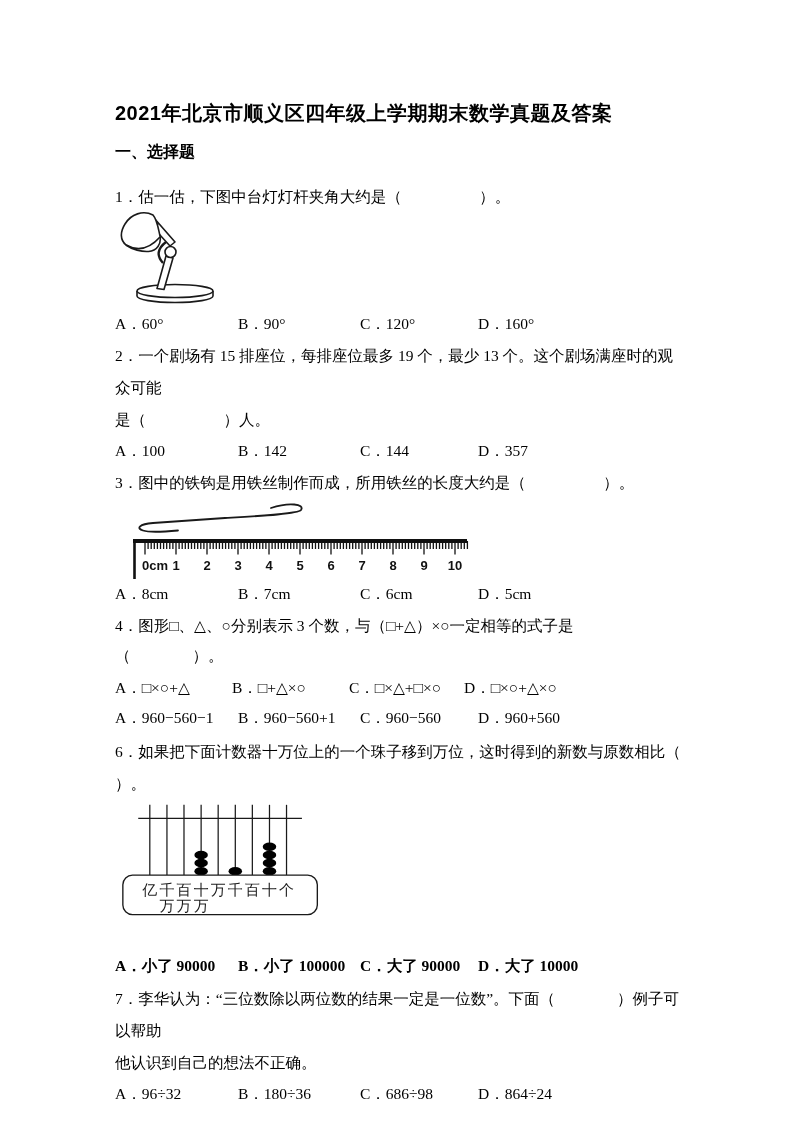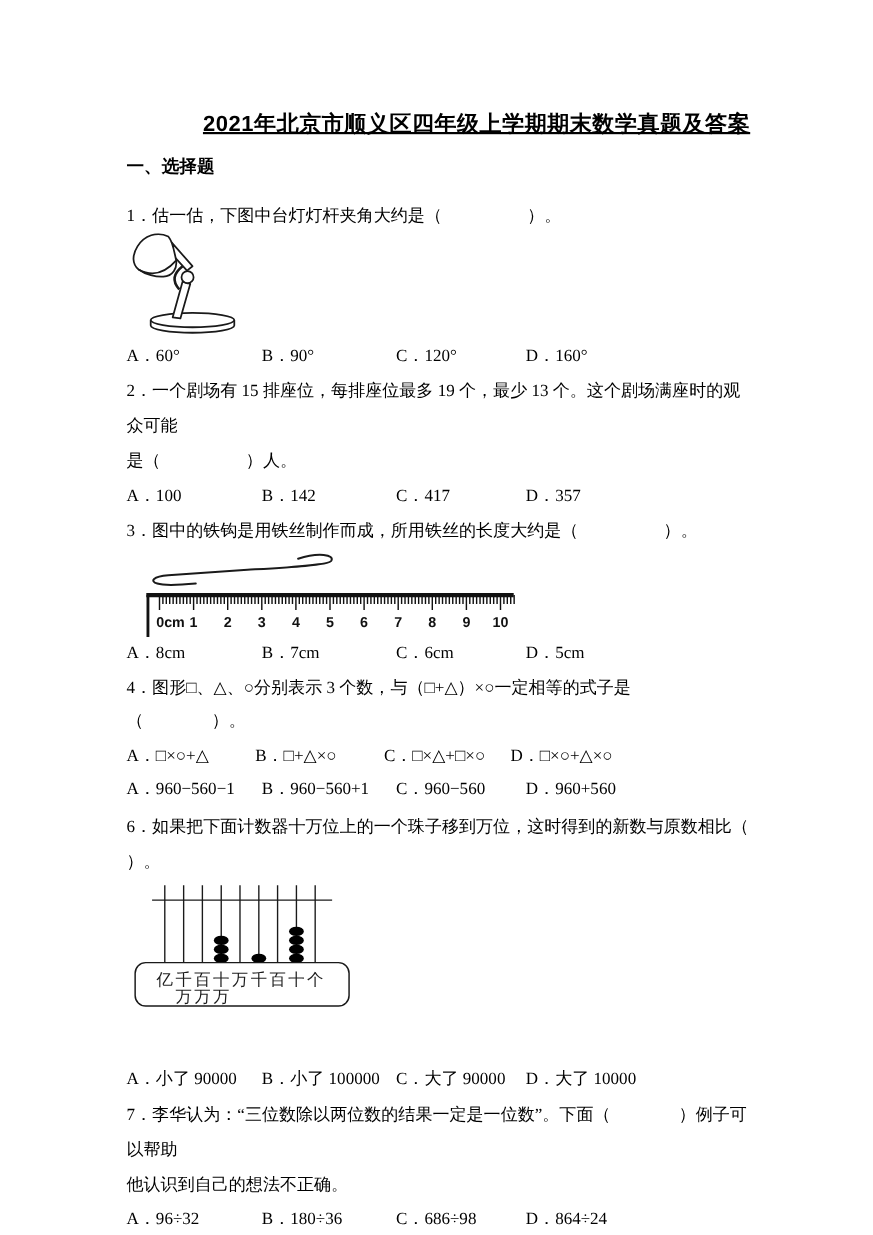--- a/index.html
+++ b/index.html
@@ -8,46 +8,45 @@
     width:794px;height:1123px;
     background:#ffffff;
     margin:0 auto;
     overflow:hidden;
     color:#000;
     font-family:"Liberation Serif","DejaVu Sans",serif;
   }
   .content{padding:100px 112px 0 115px;}
   .doc-title{
     margin:0;
-    text-align:right;
+    text-align:left;
     font-size:20px;
     line-height:26px;
     font-weight:700;
     font-family:"Liberation Sans","DejaVu Sans",sans-serif;
     letter-spacing:0.5px;
-    text-decoration:underline;
   }
   .section-heading{
     margin:15px 0 0 0;
     font-size:16px;
     line-height:22px;
     font-weight:700;
     font-family:"Liberation Sans","DejaVu Sans",sans-serif;
   }
   .qline{font-size:15.5px;line-height:30px;margin:0;}
   .qpara{font-size:15.5px;line-height:32px;margin:0;}
   .mt2{margin-top:2px;} .mt3{margin-top:3px;} .mt5{margin-top:19px;} .mt1{margin-top:1px;}
   .options{
     display:grid;
     grid-template-columns:123px 122px 118px auto;
     font-size:15.5px;
     line-height:30px;
   }
   .options.tight{grid-template-columns:117px 117px 115px auto;}
-  .options.mt21{margin-top:36px;}
+  .options.mt21{margin-top:21px;font-weight:bold;}
   .fig{display:block;}
   .fig-lamp{margin:0 0 0 2px;}
   .fig-ruler{margin:3px 0 0 14px;}
   .fig-counter{margin:0 0 0 4px;}
   svg text{font-family:"Liberation Sans","DejaVu Sans",sans-serif;}
   svg .ruler-num{font-size:13px;font-weight:700;fill:#111;}
   svg .counter-label{font-size:15.5px;fill:#1a1a1a;font-family:"Liberation Serif","DejaVu Sans",serif;}
 </style>
 </head>
 <body>
@@ -87,21 +86,21 @@
     </div>
 
     <div>
       <p class="qpara mt1">
         <span>2．一个剧场有 15 排座位，每排座位最多 19 个，最少 13 个。这个剧场满座时的观众可能</span><br>
         <span>是（　　　　　）人。</span>
       </p>
       <div class="options">
         <span>A．100</span>
         <span>B．142</span>
-        <span>C．417</span>
+        <span>C．144</span>
         <span>D．357</span>
       </div>
     </div>
 
     <div>
       <p class="qline mt2">3．图中的铁钩是用铁丝制作而成，所用铁丝的长度大约是（　　　　　）。</p>
 
       <svg class="fig fig-ruler" width="345" height="78" viewBox="0 0 345 78">
         <path d="M 142 7 C 160 1 176 3 172 9 C 169 13 130 15 96 17 L 24 22 C 10 23 7 27.5 14 29.5 C 20 31.5 38 30.5 49 29.5" fill="none" stroke="#1a1a1a" stroke-width="1.8" stroke-linecap="round"></path>
         <g stroke="#111">

